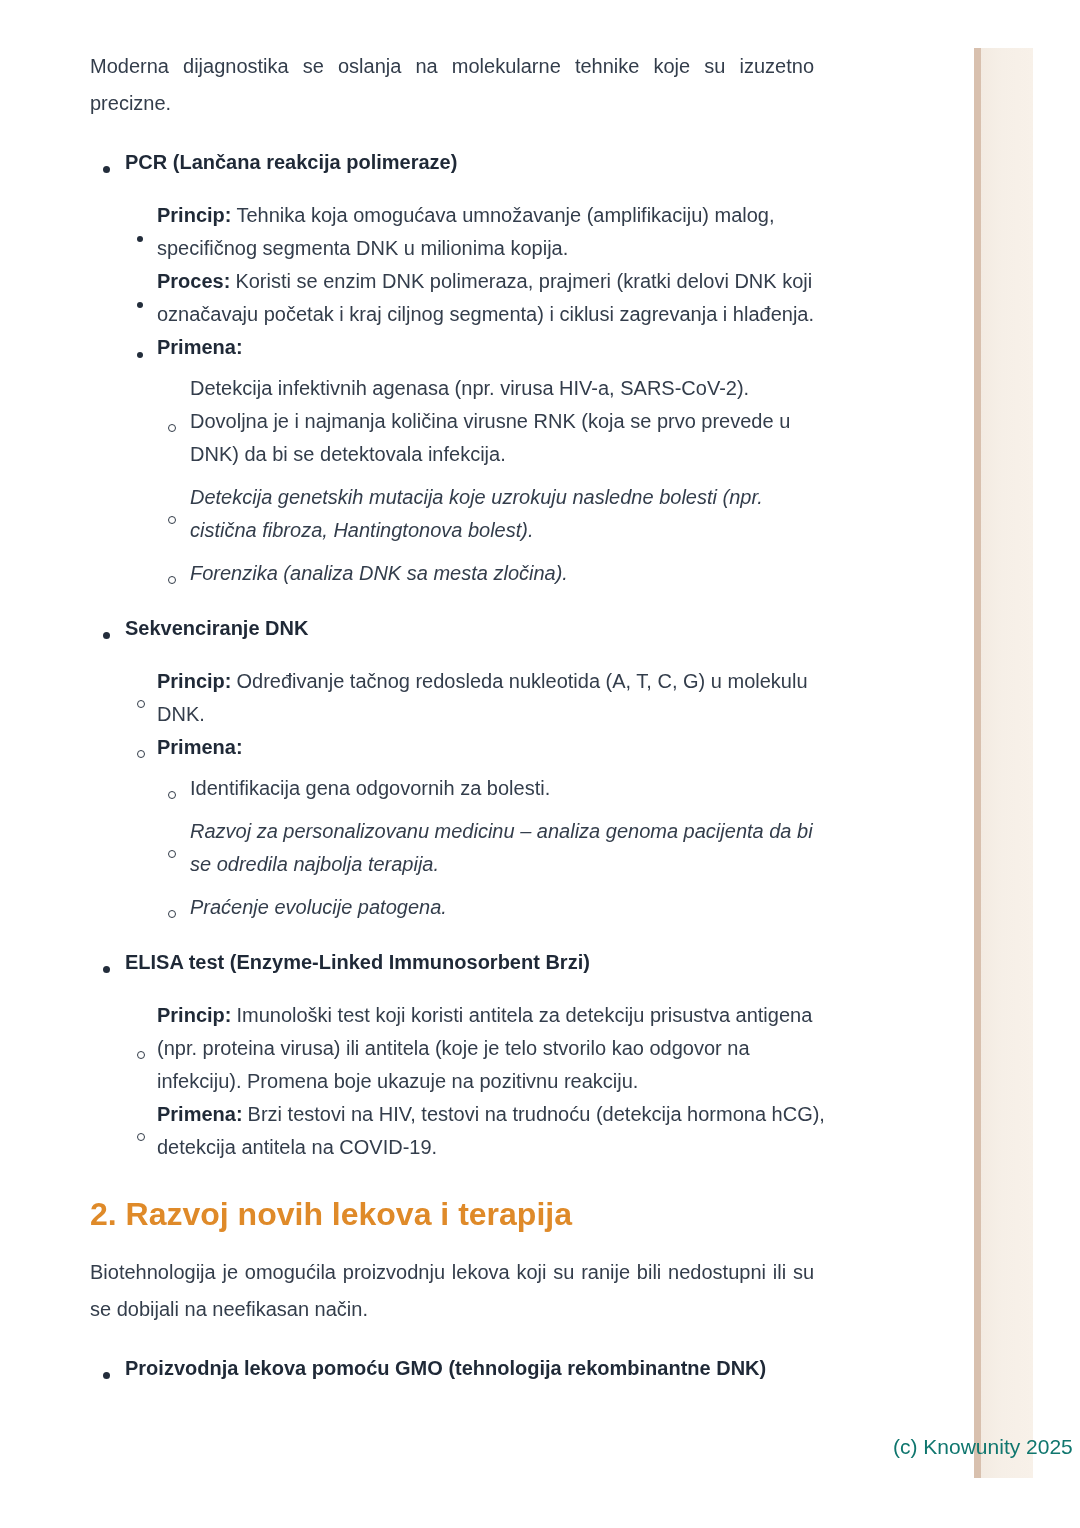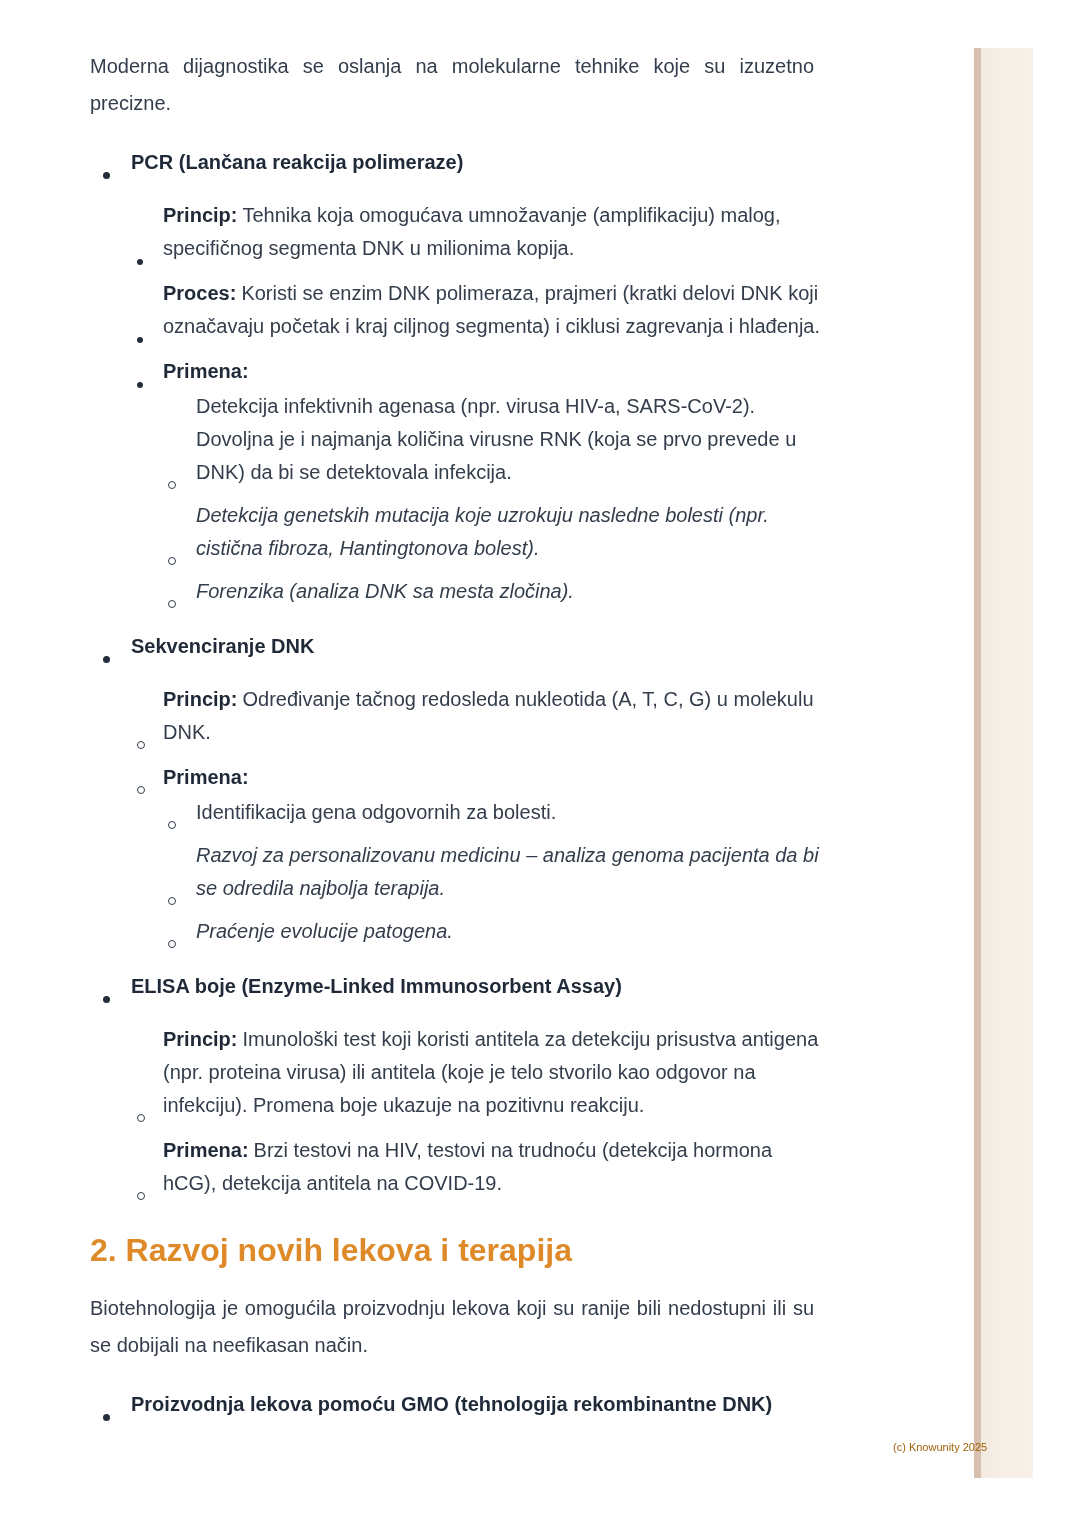--- a/index.html
+++ b/index.html
@@ -21,37 +21,37 @@
   }
   .para {
     text-align: justify;
     line-height: 37px;
     margin: 0 16px 24px 0;
   }
   b, .lead, .title { font-weight: 700; color: #1f2937; }
   .lead { margin-right: 5px; }
 
   
-  .row { display: flex; align-items: flex-end; line-height: 33px; gap: 6px; }
+  .row { display: flex; align-items: center; line-height: 33px; }
   .markerBox { flex: 0 0 auto; display: flex; justify-content: flex-start; }
   .txt { flex: 1 1 auto; min-width: 0; }
 
   .dot  { width: 7px; height: 7px; border-radius: 50%; background: #232d3b; margin-top: 13px; }
   .dot.sm { width: 6px; height: 6px; margin-top: 14px; }
   .ring { width: 8px; height: 8px; border-radius: 50%; border: 1.6px solid #323c49; box-sizing: border-box; margin-top: 12px; }
 
   .l1 { padding-left: 13px; }  .l1 .markerBox { width: 22px; }
   .l2 { padding-left: 47px; }  .l2 .markerBox { width: 20px; }
   .l3 { padding-left: 78px; }  .l3 .markerBox { width: 22px; }
 
   .topic { margin-top: 22px; }
   .sub  { margin-top: 20px; }
-  .sub > * + * { margin-top: 12px; }
+  .sub > * + * { }
   .sub3 > * + * { margin-top: 10px; font-style: italic; }
-  .sub > .sub3 { margin-top: 2px; }
+  .sub > .sub3 { margin-top: 8px; }
 
   .h2 {
     font-size: 32px;
     line-height: 40px;
     font-weight: 700;
     color: #df8a29;
     margin: 30px 0 20px 0;
   }
   .final-bullet { margin-top: 0; }
 
@@ -60,23 +60,23 @@
     position: absolute;
     left: 974px; top: 48px;
     width: 52px; height: 1430px;
     border-left: 7px solid #d8c0ae;
     background: linear-gradient(90deg, #f3ebe2 0%, #f6efe7 40%, #f8f1e9 100%);
   }
 
   .watermark {
     position: absolute;
     left: 893px; top: 1437px;
-    font-size: 11px;
+    font-size: 21px;
     line-height: 20px;
-    color: #a16207;
+    color: #0f766e;
     z-index: 5;
     white-space: nowrap;
   }
 </style>
 </head>
 <body>
 
 <div class="page">
 
   <div class="content">
@@ -173,21 +173,21 @@
           </div>
         </div>
       </div>
     </div>
 
     <div class="topic">
       <div class="row l1">
         <span class="markerBox">
             <span class="dot"></span>
           </span>
-        <span class="txt title">ELISA boje (Enzyme-Linked Immunosorbent Assay)</span>
+        <span class="txt title">ELISA test (Enzyme-Linked Immunosorbent Brzi)</span>
       </div>
       <div class="sub">
         <div class="row l2">
           <span class="markerBox">
               <span class="ring"></span>
             </span>
           <span class="txt"><b class="lead">Princip:</b><span>Imunološki test koji koristi antitela za detekciju prisustva antigena (npr. proteina virusa) ili antitela (koje je telo stvorilo kao odgovor na infekciju). Promena boje ukazuje na pozitivnu reakciju.</span></span>
         </div>
         <div class="row l2">
           <span class="markerBox">

